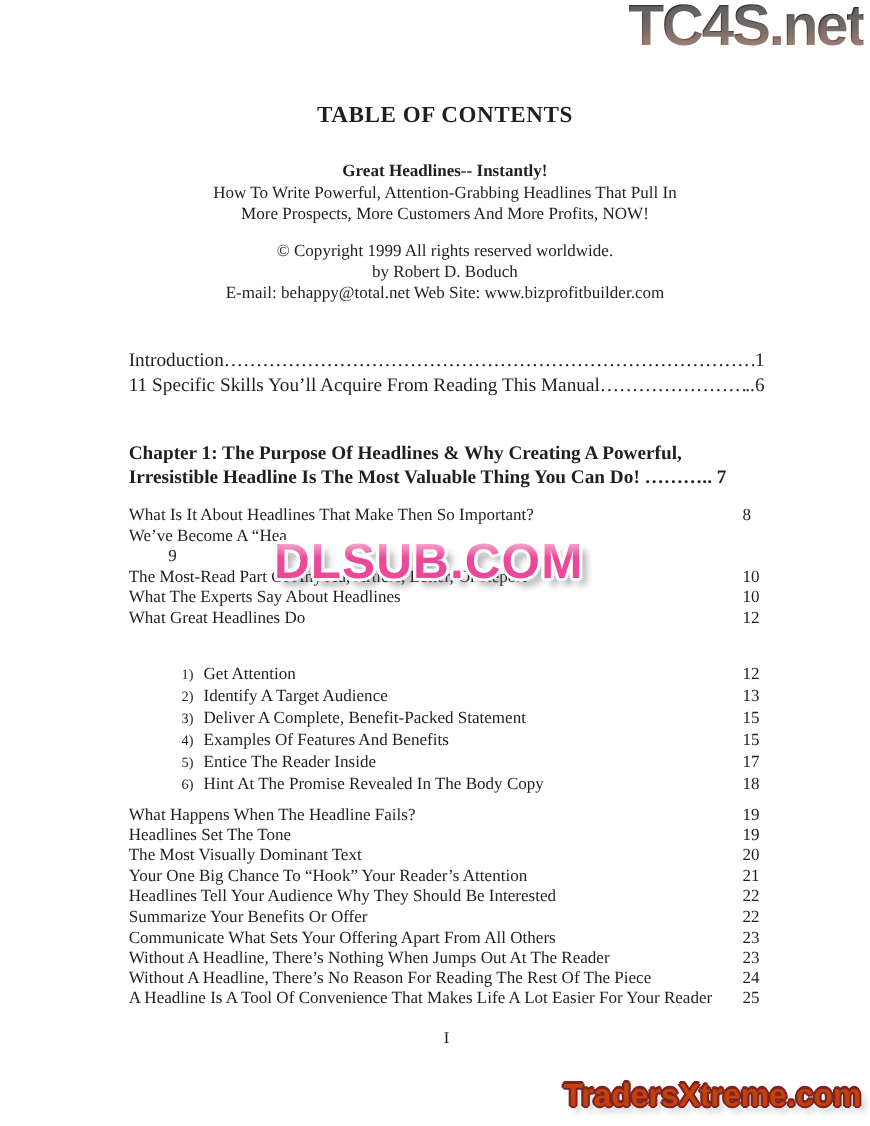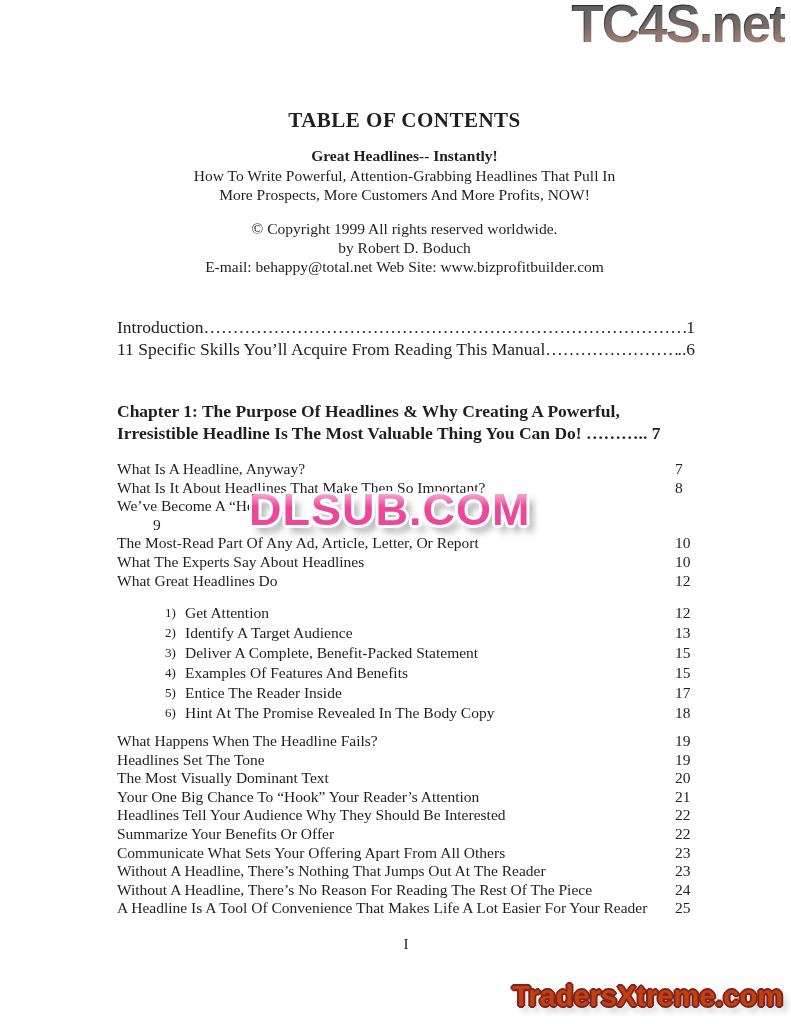--- a/index.html
+++ b/index.html
@@ -38,21 +38,21 @@
     font-family:"Liberation Sans", sans-serif;font-weight:bold;
     font-size:29px;letter-spacing:0px;line-height:36px;
     color:#c2410c;
     text-shadow:
       -2px 0 0 #7e2222, 2px 0 0 #7e2222, 0 -2px 0 #7e2222, 0 2px 0 #7e2222,
       -1px -1px 0 #7e2222, 1px -1px 0 #7e2222, -1px 1px 0 #7e2222, 1px 1px 0 #7e2222,
       0 0 8px rgba(255,255,255,0.95), 0 0 10px rgba(255,255,255,0.85),
       4px 5px 6px rgba(130,130,130,0.6);
   }
   .hdr{position:absolute;left:117px;width:575px;text-align:center;}
-  .title{top:108px;font-size:21px;font-weight:bold;letter-spacing:0.5px;}
+  .title{top:92px;font-size:21px;font-weight:bold;letter-spacing:0.5px;}
   .subtitle{top:146px;font-size:15.5px;line-height:19.5px;}
   .subtitle .bold{font-weight:bold;}
   .copyright{top:219px;font-size:15.5px;line-height:19px;}
 
   
   .intro{top:316px;left:117px;width:578px;position:absolute;font-size:17.5px;line-height:22px;}
   .lead-row{display:flex;align-items:baseline;width:100%;}
   .lead-label{white-space:nowrap;text-align:center;}
   .lead-dots{flex:1;overflow:hidden;white-space:nowrap;}
   .lead-page{white-space:nowrap;}
@@ -114,24 +114,20 @@
       </div>
     </div>
 
   <div class="chapter">
     <div>Chapter 1: The Purpose Of Headlines &amp; Why Creating A Powerful,</div>
     <div>Irresistible Headline Is The Most Valuable Thing You Can Do! ……….. 7</div>
   </div>
 
   <div class="toc sec1">
 
-      <div class="toc-row">
-        <span class="toc-label">What Is A Headline, Anyway?</span>
-        <span class="toc-page">7</span>
-      </div>
 
       <div class="toc-row">
         <span class="toc-label">What Is It About Headlines That Make Then So Important?</span>
         <span class="toc-page">8</span>
       </div>
 
       <div class="toc-row">
         <span class="toc-label">We’ve Become A “Hea</span>
         <span class="toc-page"></span>
       </div>
@@ -227,21 +223,21 @@
         <span class="toc-label">Summarize Your Benefits Or Offer</span>
         <span class="toc-page">22</span>
       </div>
 
       <div class="toc-row">
         <span class="toc-label">Communicate What Sets Your Offering Apart From All Others</span>
         <span class="toc-page">23</span>
       </div>
 
       <div class="toc-row">
-        <span class="toc-label">Without A Headline, There’s Nothing That Jumps Out At The Reader</span>
+        <span class="toc-label">Without A Headline, There’s Nothing When Jumps Out At The Reader</span>
         <span class="toc-page">23</span>
       </div>
 
       <div class="toc-row">
         <span class="toc-label">Without A Headline, There’s No Reason For Reading The Rest Of The Piece</span>
         <span class="toc-page">24</span>
       </div>
 
       <div class="toc-row">
         <span class="toc-label">A Headline Is A Tool Of Convenience That Makes Life A Lot Easier For Your Reader</span>

